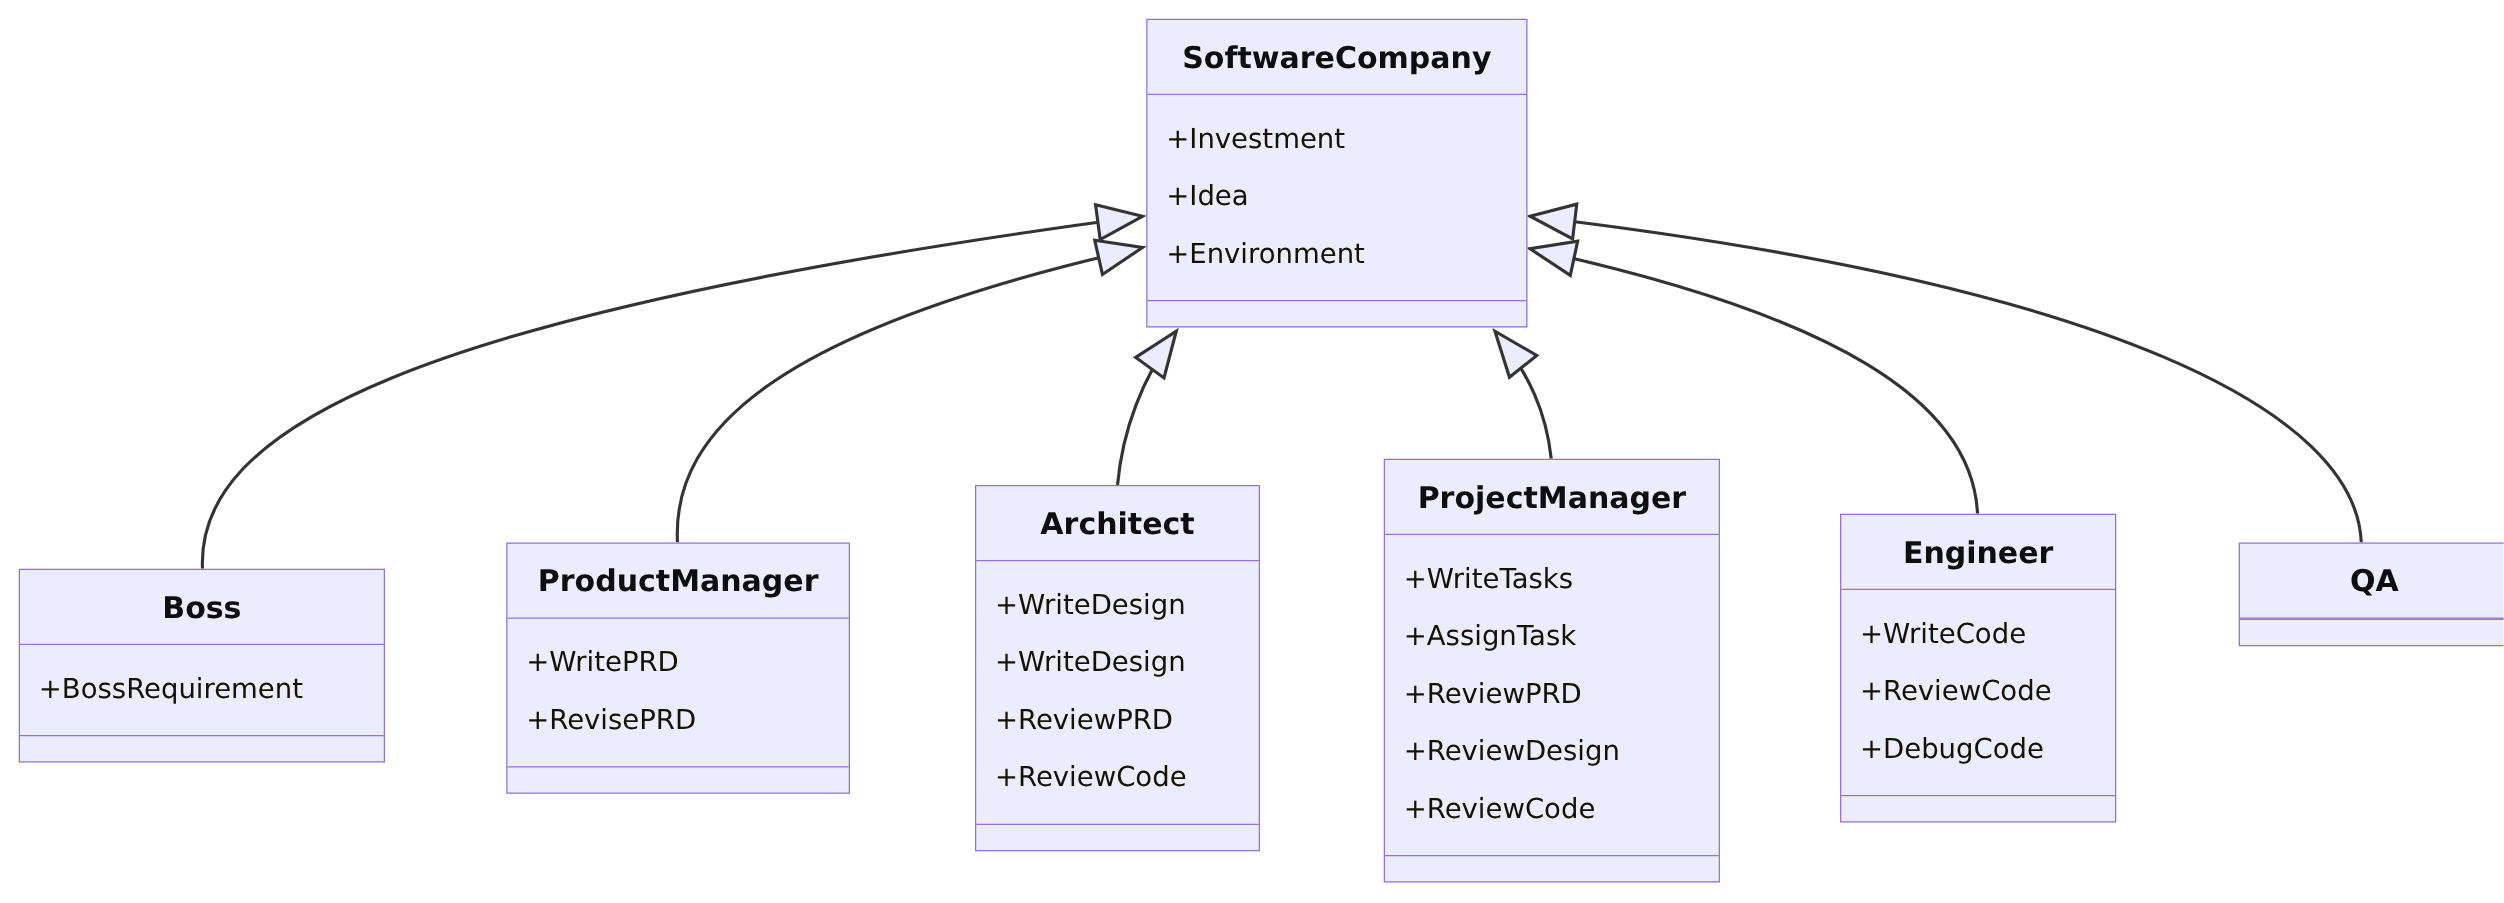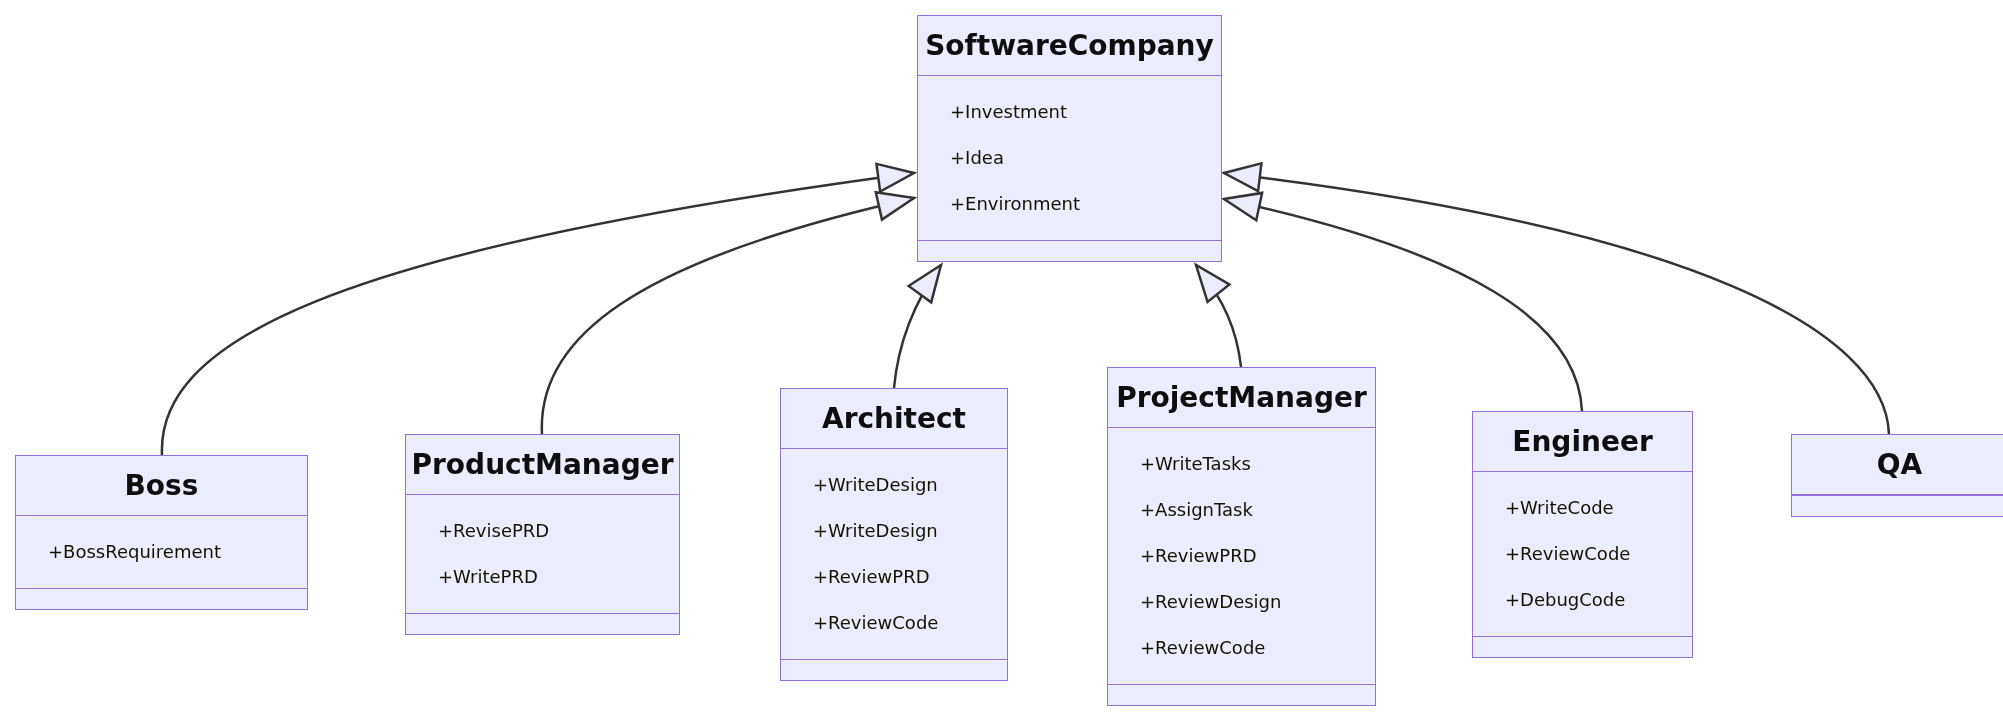--- a/index.html
+++ b/index.html
@@ -22,28 +22,28 @@
     background: #ECECFF;
     border: 1.5px solid #9370DB;
     color: #131300;
   }
   .cls-title {
     height: 60px;
     display: flex;
     align-items: center;
     justify-content: center;
     font-weight: bold;
-    font-size: 28px;
+    font-size: 24px;
     color: #0e0e0e;
     border-bottom: 1.5px solid #9370DB;
     white-space: nowrap;
   }
   .cls-members {
-    padding: 13px 32px;
-    font-size: 18px;
+    padding: 13px 15px;
+    font-size: 22px;
   }
   .member {
     line-height: 46px;
     white-space: nowrap;
   }
   .cls-footer {
     height: 21px;
     border-top: 1.5px solid #9370DB;
   }
 </style>
@@ -80,22 +80,22 @@
     <div class="cls-title">Boss</div>
     <div class="cls-members">
       <div class="member">+BossRequirement</div>
     </div>
     <div class="cls-footer"></div>
   </div>
 
   <div class="class-box" style="left:405px; top:434px; width:275px;">
     <div class="cls-title">ProductManager</div>
     <div class="cls-members">
+      <div class="member">+WritePRD</div>
       <div class="member">+RevisePRD</div>
-      <div class="member">+WritePRD</div>
     </div>
     <div class="cls-footer"></div>
   </div>
 
   <div class="class-box" style="left:780px; top:388px; width:228px;">
     <div class="cls-title">Architect</div>
     <div class="cls-members">
       <div class="member">+WriteDesign</div>
       <div class="member">+WriteDesign</div>
       <div class="member">+ReviewPRD</div>

